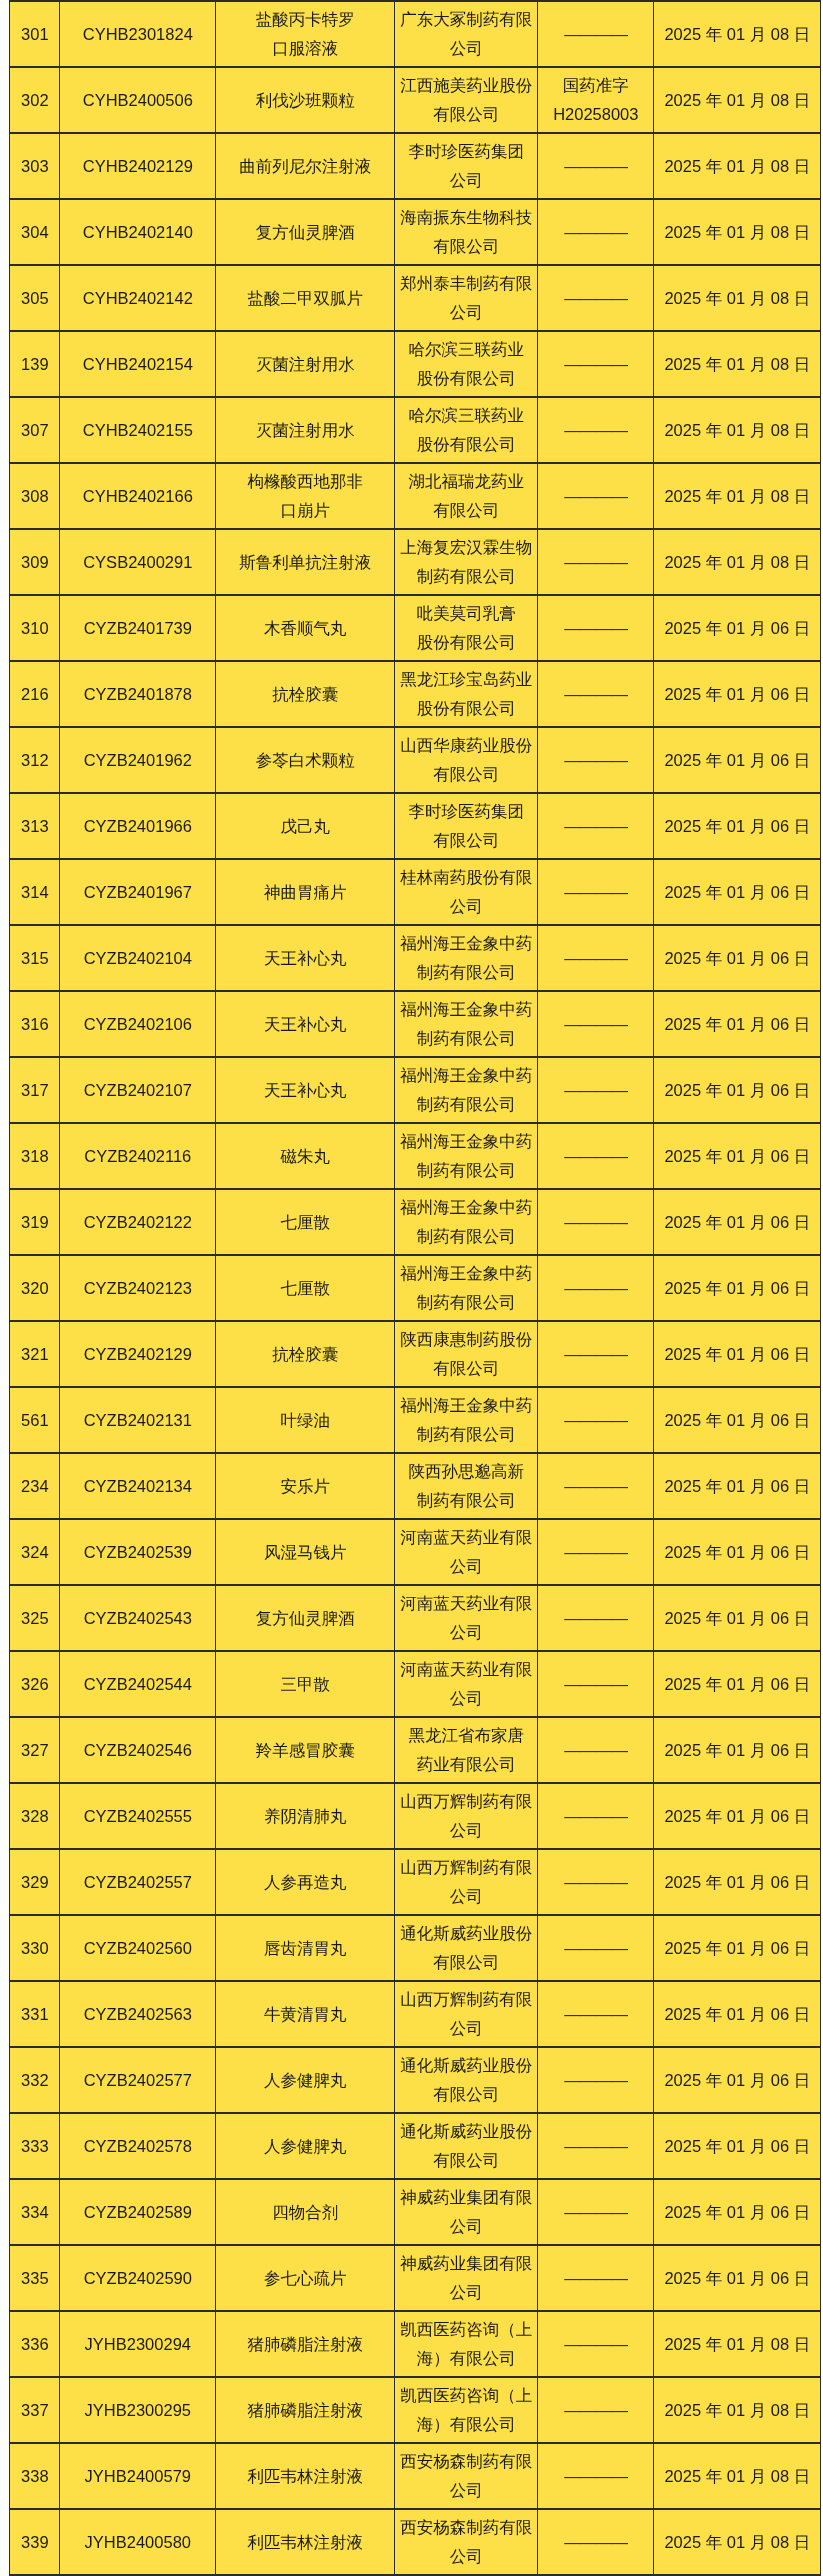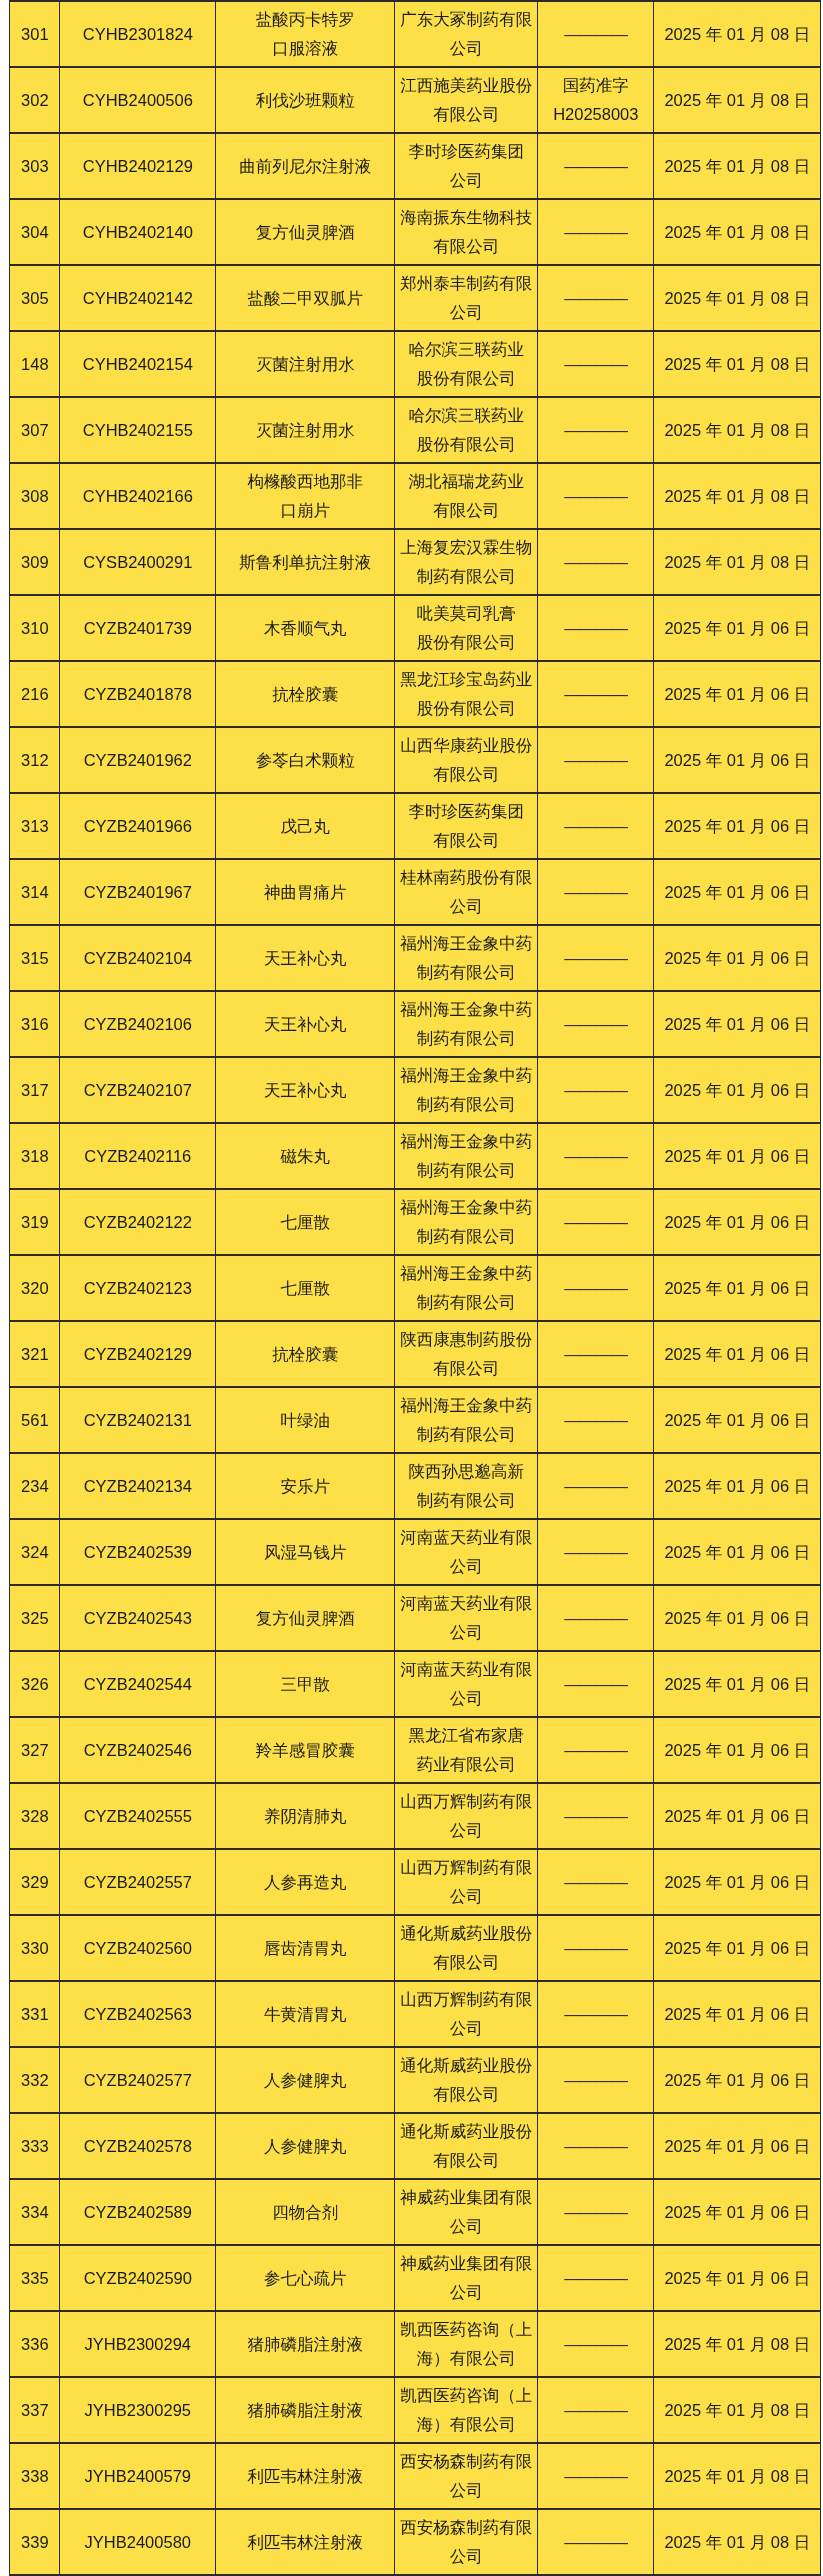--- a/index.html
+++ b/index.html
@@ -91,21 +91,21 @@
     <div class="row-group" style="display: contents;">
     <div class="cell">305</div>
     <div class="cell">CYHB2402142</div>
     <div class="cell">盐酸二甲双胍片</div>
     <div class="cell">郑州泰丰制药有限
 公司</div>
     <div class="cell dash-cell">————</div>
     <div class="cell">2025 年 01 月 08 日</div>
   </div>
     <div class="row-group" style="display: contents;">
-    <div class="cell">148</div>
+    <div class="cell">139</div>
     <div class="cell">CYHB2402154</div>
     <div class="cell">灭菌注射用水</div>
     <div class="cell">哈尔滨三联药业
 股份有限公司</div>
     <div class="cell dash-cell">————</div>
     <div class="cell">2025 年 01 月 08 日</div>
   </div>
     <div class="row-group" style="display: contents;">
     <div class="cell">307</div>
     <div class="cell">CYHB2402155</div>

